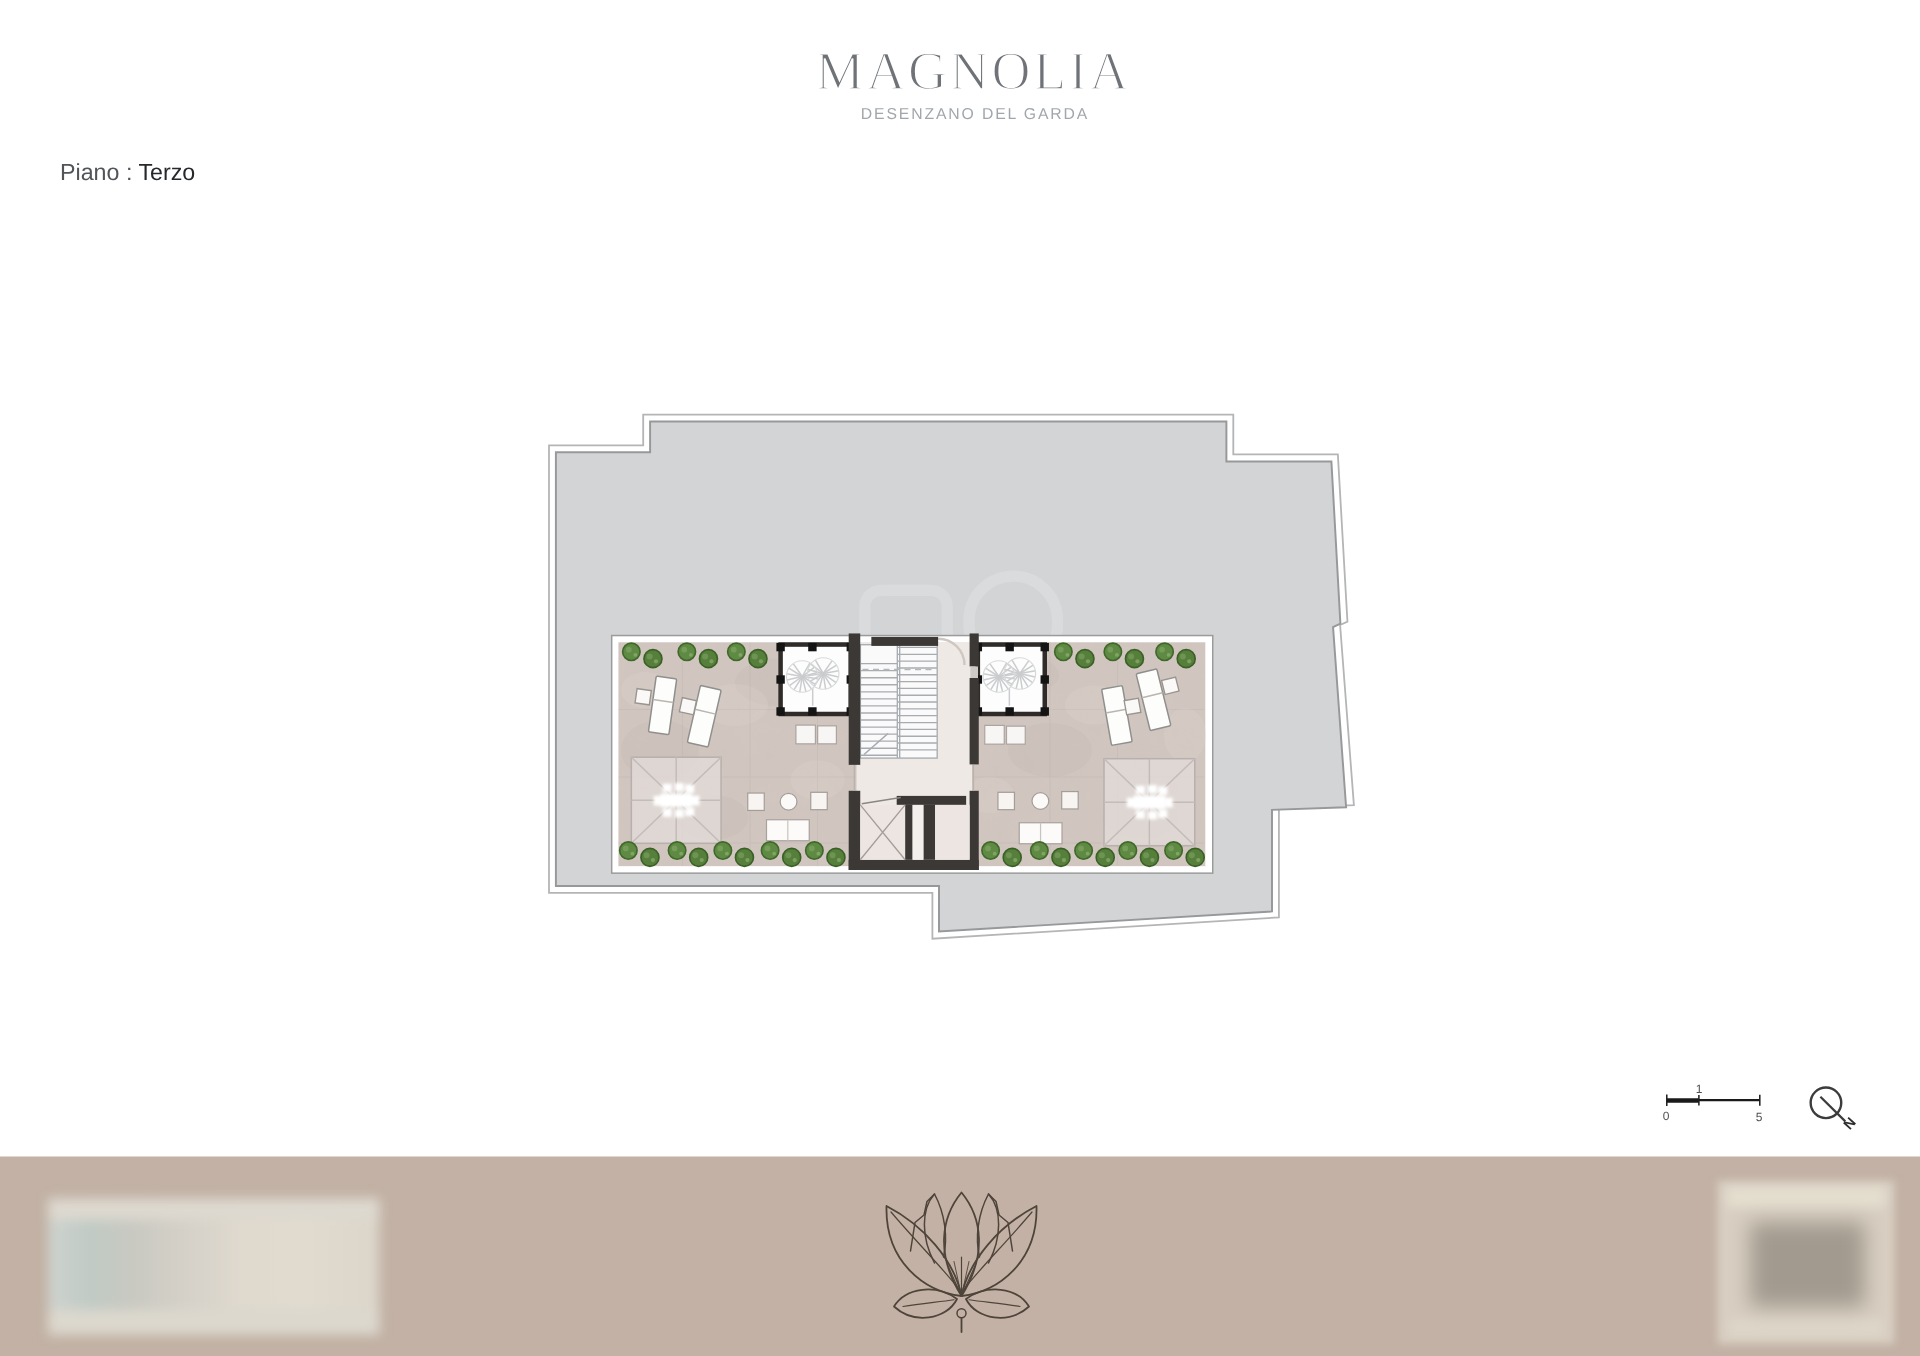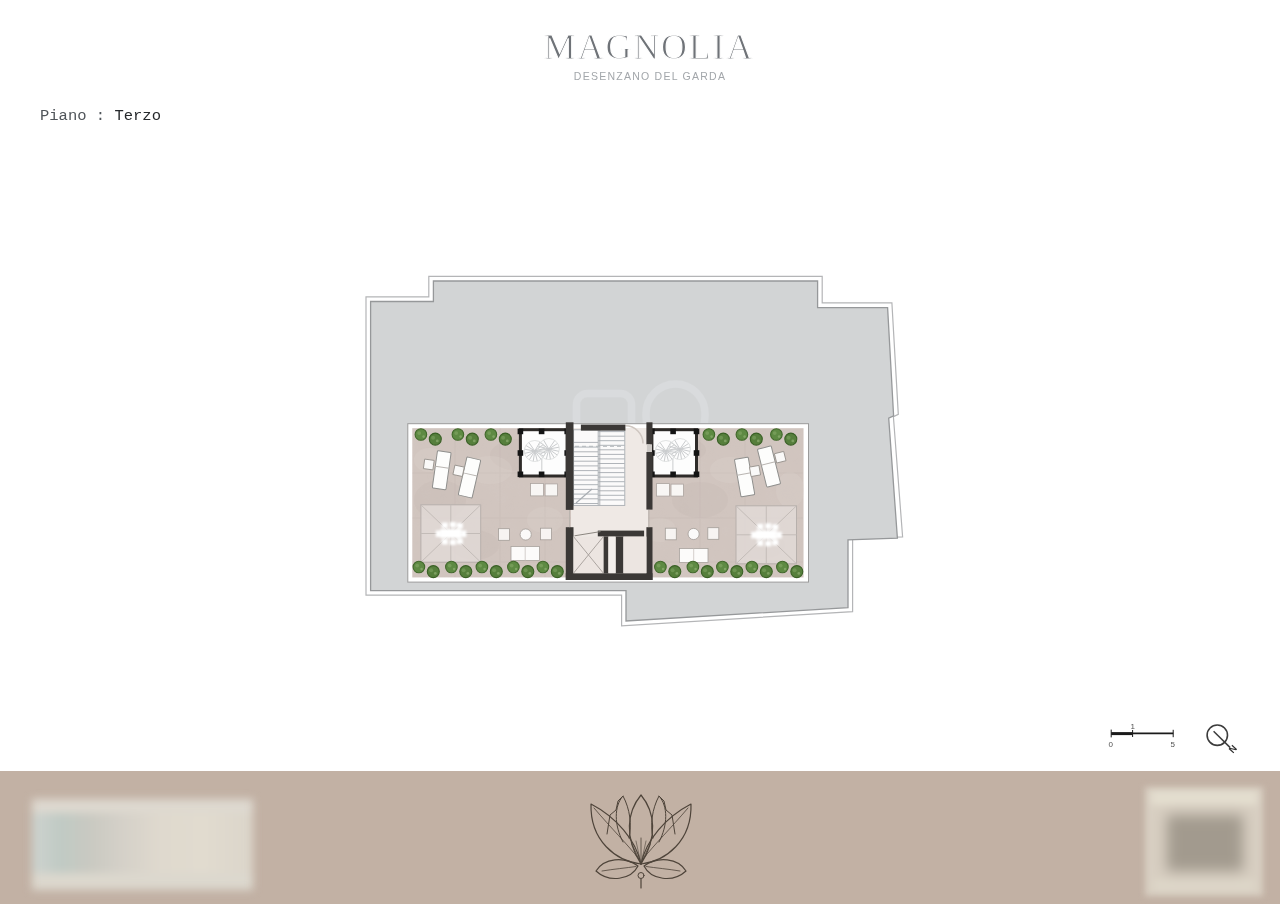--- a/index.html
+++ b/index.html
@@ -1,20 +1,20 @@
 <!DOCTYPE html>
 <html><head>
 <meta charset="utf-8">
 <title>Magnolia - Piano Terzo</title>
 <style>
 html,body{margin:0;padding:0;width:1280px;height:904px;background:#ffffff;overflow:hidden;position:relative}
 *{box-sizing:border-box}
 .brand{position:absolute;left:0;top:26px;width:1298px;text-align:center;font-family:"Liberation Serif",serif;font-size:36px;letter-spacing:1.8px;color:#6f7378;font-weight:400;-webkit-text-stroke:1.1px #ffffff}
 .brand-sub{position:absolute;left:0;top:70px;width:1300px;text-align:center;font-family:"Liberation Sans",sans-serif;font-size:10.5px;letter-spacing:1.25px;color:#a2a6aa}
-.floor{position:absolute;left:40px;top:107px;font-family:Liberation Mono, monospace;font-size:15.5px;color:#50555a}
+.floor{position:absolute;left:40px;top:107px;font-family:Liberation Sans, sans-serif;font-size:15.5px;color:#50555a}
 .floor b{color:#26292c;font-weight:400}.logoL s{position:absolute;left:0;top:0;width:100%;height:14px;background:#ded9d0;display:block;text-decoration:none}.logoL w{position:absolute;left:0;top:74px;width:100%;height:17px;background:#dcd8ce;display:block}
 .footer{position:absolute;left:0;top:771px;width:1280px;height:133px;background:#c2b1a4}
 .logoL{position:absolute;left:32px;top:799px;width:221px;height:91px;filter:blur(4px);background:linear-gradient(90deg,#ced3cf 0%,#c0cac4 13%,#c9c9c1 26%,#d4d0c8 40%,#dfd9ce 58%,#e1dbcf 78%,#dbd5ca 100%)}
 .logoR{position:absolute;left:1145px;top:787px;width:118px;height:109px;filter:blur(3px);background:#d8cfc2}
 .logoR i{position:absolute;left:22px;top:28px;width:76px;height:56px;background:#a29a8e;display:block;filter:blur(6px)}
 .logoR b{position:absolute;left:6px;top:4px;width:106px;height:14px;background:#e4decf;display:block;filter:blur(2px)}.logoR u{position:absolute;left:8px;top:92px;width:102px;height:12px;background:#ddd6c8;display:block;filter:blur(2px)}
 </style>
 </head>
 <body>
 

